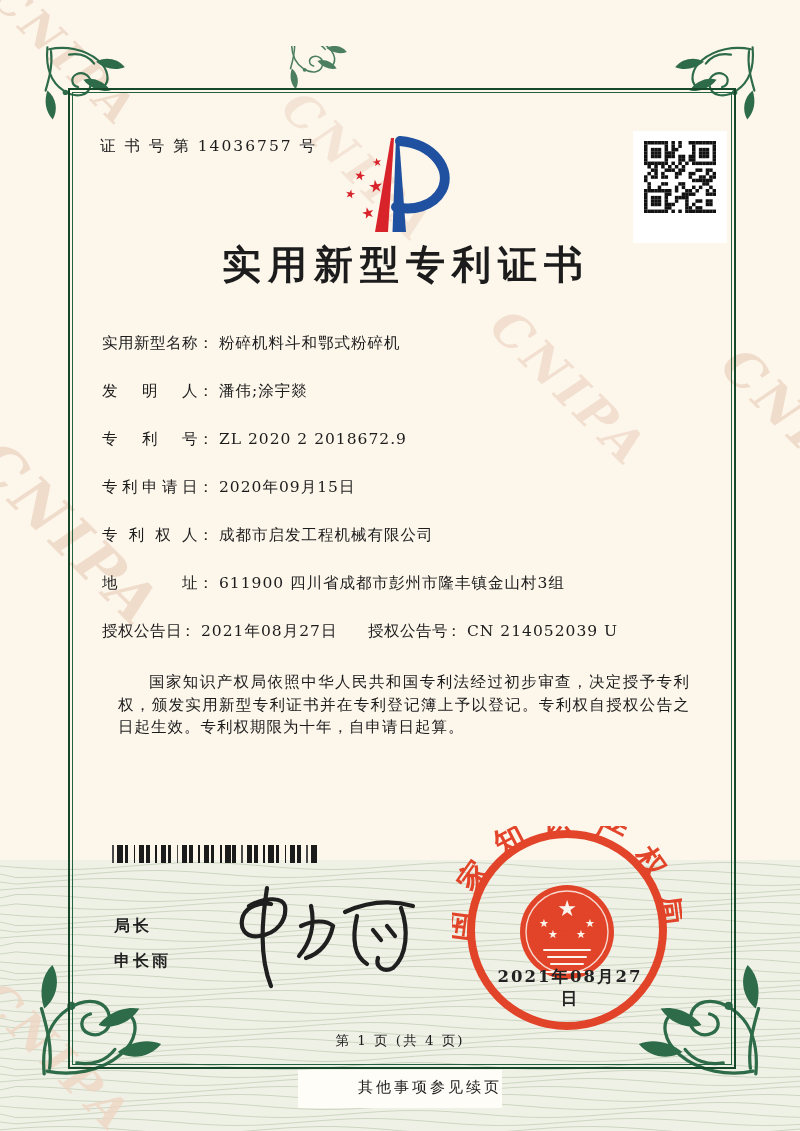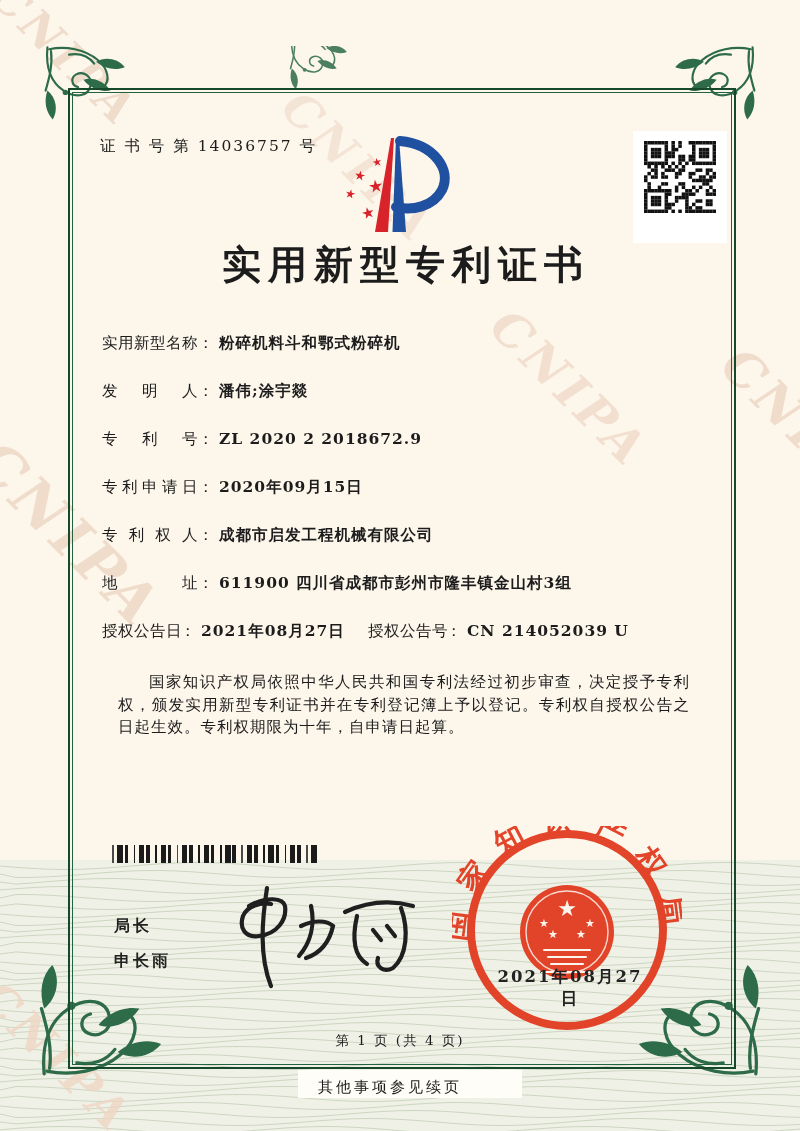--- a/index.html
+++ b/index.html
@@ -29,21 +29,21 @@
   .logo{position:absolute;left:328px;top:128px;z-index:5;}
   .qr-patch{position:absolute;left:633px;top:131px;width:94px;height:112px;background:#fff;z-index:5;}
   .qr-patch svg{position:absolute;left:11px;top:10px;fill:#111;}
   .title{position:absolute;left:0;right:0;top:238px;text-align:center;font-size:39px;
          font-weight:bold;letter-spacing:7px;z-index:5;padding-left:12px;}
   .fields{position:absolute;left:102px;top:0;z-index:5;font-size:15.5px;}
   .frow{position:absolute;white-space:nowrap;letter-spacing:.5px;}
   .flabel{display:inline-block;width:96px;text-align:justify;text-align-last:justify;vertical-align:top;}
   .flabel.compact{width:78px;}
   .fcolon{display:inline-block;}
-  .fvalue{margin-left:5px;letter-spacing:1px;font-weight:bold;}
+  .fvalue{margin-left:5px;letter-spacing:1px;}
   .grant-right{position:absolute;left:266px;top:0;white-space:nowrap;}
   .paras{position:absolute;left:102px;top:655px;width:604px;z-index:5;font-size:15.5px;
          line-height:22.6px;text-align:justify;letter-spacing:1px;}
   .paras p{margin:16px;text-indent:2em;}
   
   .barcode{position:absolute;left:112px;top:845px;height:18px;width:210px;z-index:5;
            display:flex;align-items:stretch;}
   .barcode span{display:block;height:100%;}
   .bb{background:#1b1b1b;} .bb2{background:#4a4a4a;} .bs{background:transparent;}
   
@@ -51,22 +51,22 @@
             font-size:16px;font-weight:600;letter-spacing:3px;color:#222;}
   .director div{margin-bottom:14px;}
   .signature{position:absolute;left:215px;top:876px;z-index:5;}
   .signature path{stroke:#1f1f1f;stroke-width:4.2;fill:none;stroke-linecap:round;}
   
   .seal{position:absolute;left:452px;top:826px;z-index:6;opacity:.94;}
   .seal-date{position:absolute;left:492px;top:966px;width:156px;text-align:center;z-index:7;
              font-size:16.5px;font-weight:bold;letter-spacing:2px;color:#222;}
   .page-info{position:absolute;left:0;right:0;top:1032px;text-align:center;font-size:13.5px;
              letter-spacing:2px;z-index:5;}
-  .cont-note{position:absolute;left:298px;top:1070px;width:204px;height:28px;background:#fffdf8;
-             z-index:5;text-align:left;line-height:34px;font-size:15px;letter-spacing:3px;padding-left:20px;}
+  .cont-note{position:absolute;left:298px;top:1070px;width:204px;height:38px;background:#fffdf8;
+             z-index:5;text-align:right;line-height:34px;font-size:15px;letter-spacing:3px;}
 </style>
 </head>
 <body>
 
 <div class="page">
 
   <svg class="waveband" id="waves-svg" viewBox="0 0 800 271" preserveAspectRatio="none">
       <rect x="0" y="0" width="800" height="271"></rect>
       <g id="waves">
         <path d="M0 6 L16 7.3 L32 8.4 L48 9.2 L64 9.5 L80 9.3 L96 8.6 L112 7.6 L128 6.3 L144 5.0 L160 3.8 L176 3.0 L192 2.5 L208 2.6 L224 3.2 L240 4.1 L256 5.3 L272 6.7 L288 7.9 L304 8.9 L320 9.4 L336 9.5 L352 9.0 L368 8.2 L384 7.0 L400 5.7 L416 4.4 L432 3.3 L448 2.7 L464 2.5 L480 2.8 L496 3.6 L512 4.7 L528 6.0 L544 7.3 L560 8.4 L576 9.2 L592 9.5 L608 9.3 L624 8.6 L640 7.6 L656 6.3 L672 5.0 L688 3.8 L704 3.0 L720 2.5 L736 2.6 L752 3.2 L768 4.1 L784 5.4 L800 6.7"></path>

